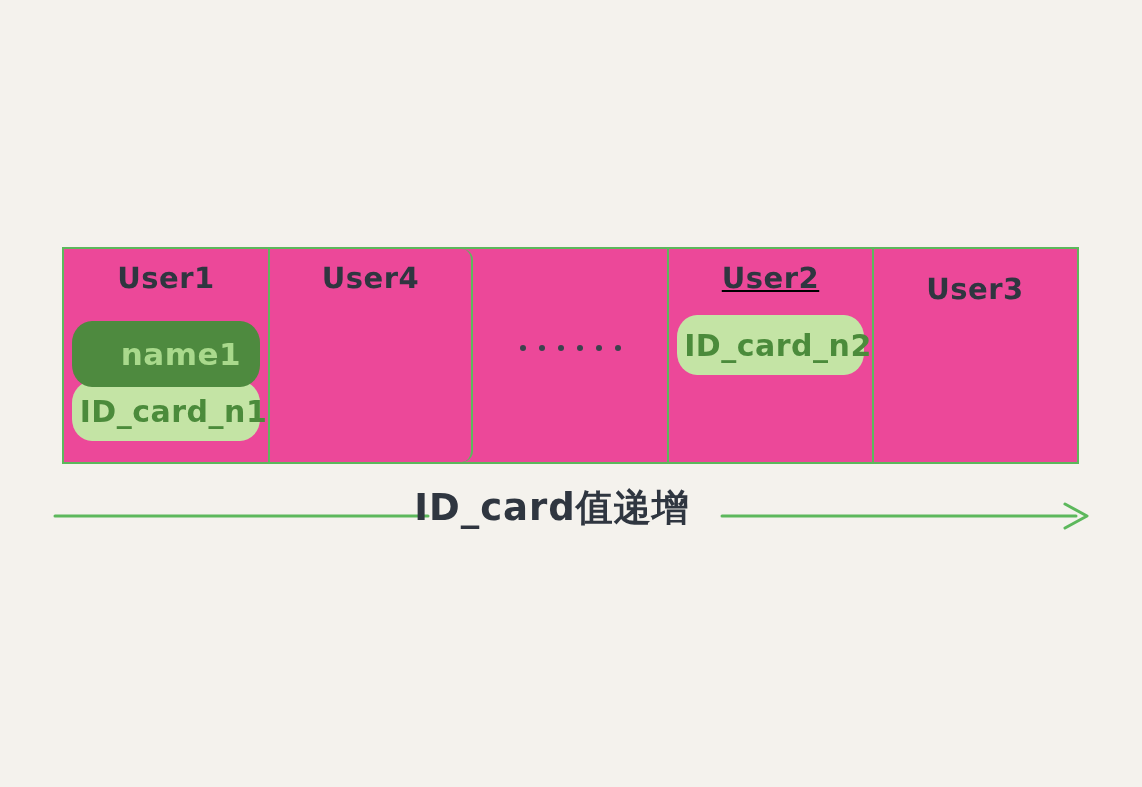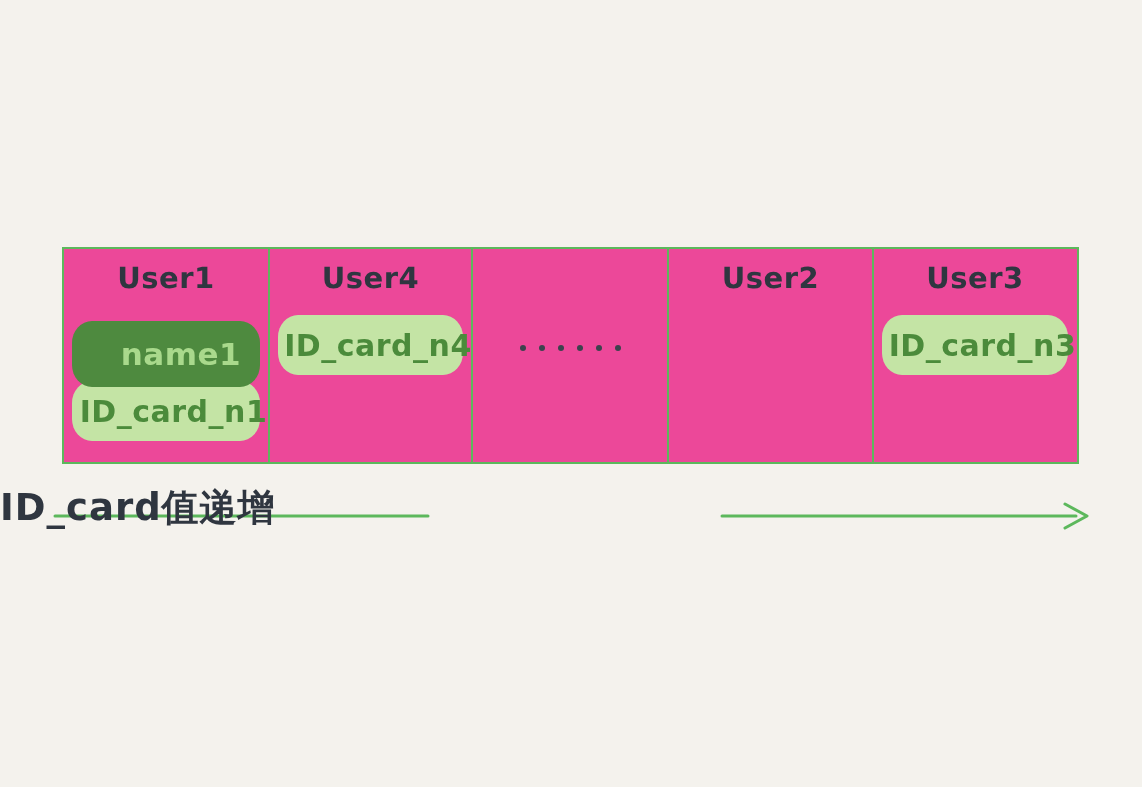--- a/index.html
+++ b/index.html
@@ -38,24 +38,24 @@
     box-sizing: border-box;
     border-right: 2.5px solid #5cb85c;
     display: flex;
     flex-direction: column;
     align-items: center;
     overflow: hidden;
   }
   .cell:last-child { border-right: none; }
 
   .cell-u1 { width: 206px; }
-  .cell-u4 { width: 203px; }
+  .cell-u4 { width: 203px; border-radius: 11px; }
   .cell-ellipsis { width: 196px; }
-  .cell-u2 { width: 205px; }
-  .cell-u3 { width: 202px; }
+  .cell-u2 { width: 205px; text-decoration: underline; }
+  .cell-u3 { width: 202px; margin-top: 11px; }
 
   .cell-title {
     margin-top: 15px;
     font-family: "DejaVu Sans", sans-serif;
     font-size: 29px;
     font-weight: 600;
     color: #2f3640;
     letter-spacing: 0.5px;
     line-height: 1;
     text-rendering: geometricPrecision;
@@ -134,20 +134,21 @@
     top: 480px;
     width: 1142px;
     height: 80px;
   }
 
   #axis-label {
     position: absolute;
     left: 0;
     top: 486px;
     width: 1104px;
+    text-align: center;
     font-size: 37px;
     font-weight: 600;
     color: #2f3640;
     letter-spacing: 1px;
     font-family: "DejaVu Sans", sans-serif;
     line-height: 1.2;
     pointer-events: none;
   }
 </style>
 </head>
@@ -161,45 +162,44 @@
       <div class="cell-title">User1</div>
       <div class="pill-stack">
         <div class="pill pill-name">name1</div>
         <div class="pill pill-id">ID_card_n1</div>
       </div>
     </div>
 
     <div class="cell cell-u4">
       <div class="cell-title">User4</div>
       <div class="pill-stack">
-        <div class="pill pill-id">ID_card_n4</div>
       </div>
     </div>
 
     <div class="cell cell-ellipsis">
       <div class="ellipsis-dots">
         <span class="dot"></span>
         <span class="dot"></span>
         <span class="dot"></span>
         <span class="dot"></span>
         <span class="dot"></span>
         <span class="dot"></span>
       </div>
     </div>
 
     <div class="cell cell-u2">
       <div class="cell-title">User2</div>
       <div class="pill-stack">
+        <div class="pill pill-id">ID_card_n2</div>
       </div>
     </div>
 
     <div class="cell cell-u3">
       <div class="cell-title">User3</div>
       <div class="pill-stack">
-        <div class="pill pill-id">ID_card_n3</div>
       </div>
     </div>
 
   </div>
 
   <svg id="axis-arrow" viewBox="0 0 1142 80" width="1142" height="80">
 
     <line x1="55" y1="36" x2="428" y2="36" stroke="#5cb85c" stroke-width="3" stroke-linecap="round"></line>
 
     <line x1="722" y1="36" x2="1076" y2="36" stroke="#5cb85c" stroke-width="3" stroke-linecap="round"></line>

